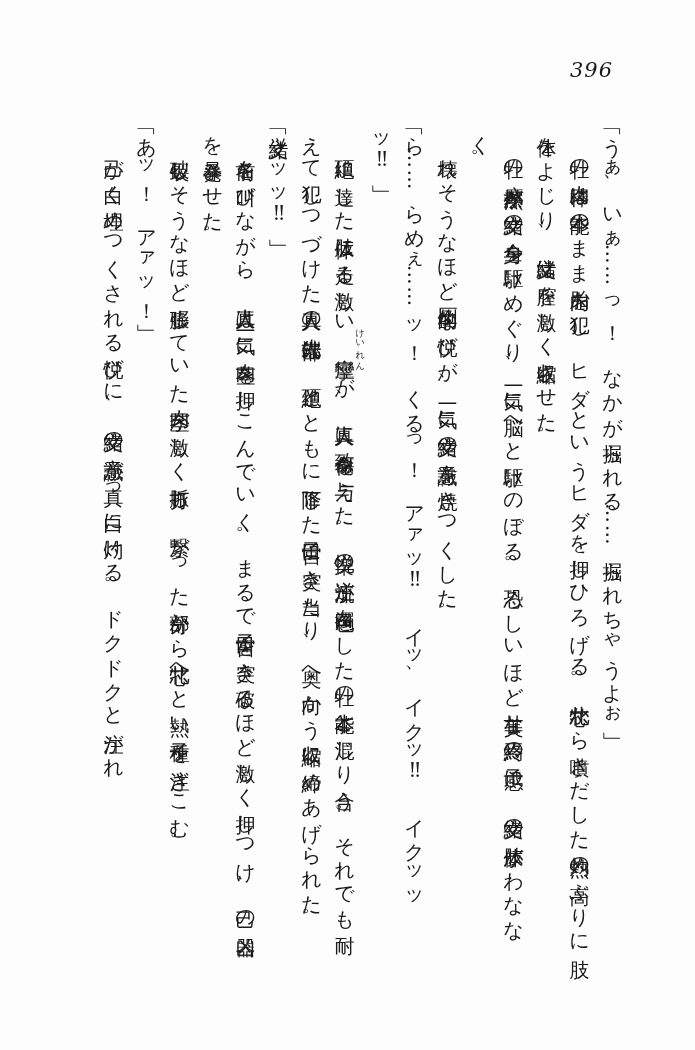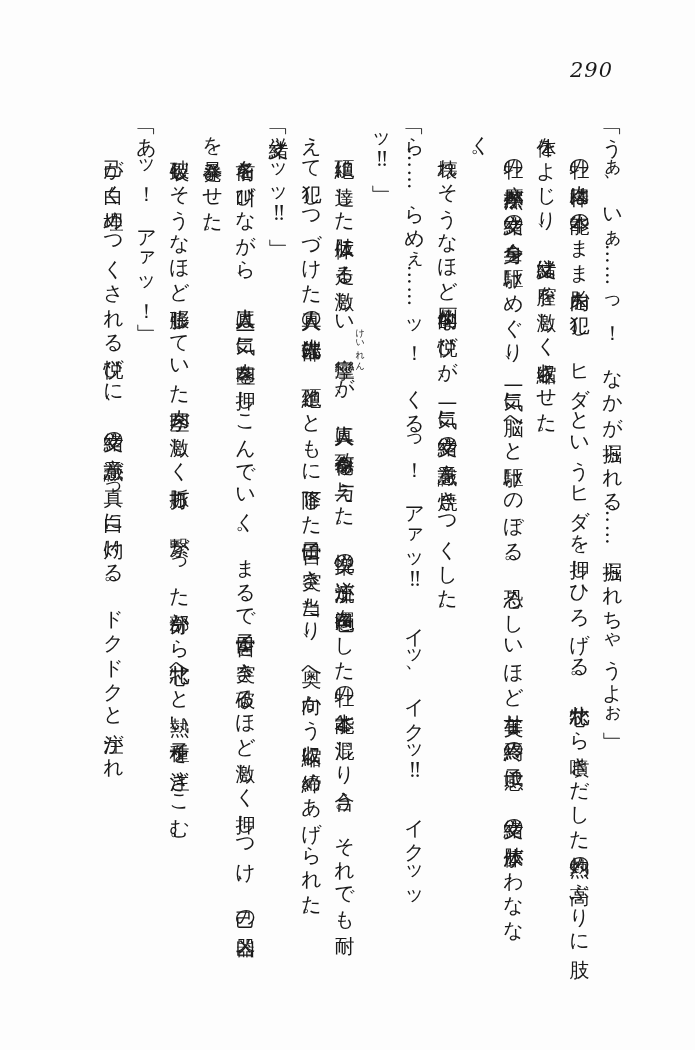--- a/index.html
+++ b/index.html
@@ -52,21 +52,21 @@
   }
   rt {
     font-size: 9px;
     letter-spacing: 1px;
   }
 </style>
 </head>
 <body>
 
 <div class="page">
-  <div class="page-number">290</div>
+  <div class="page-number">396</div>
   <div class="text-block">
       <p>「うぁ、いぁ……っ！　なかが掘られる……掘られちゃうよぉ」</p>
       <p class="indent">牡の肉棒は本能のまま胎内を犯し、ヒダというヒダを押しひろげる。牝芯から噴きだした灼熱の高ぶりに肢体をよじり、文緒は膣を激しく収縮させた。</p>
       <p class="indent">牡の摩擦熱が文緒の全身を駆けめぐり、一気に脳へと駆けのぼる。恐ろしいほど甘美な終焉の予感に、文緒の肢体がわななく。</p>
       <p class="indent">壊れそうなほど圧倒的な悦びが、一気に文緒の意識を焼きつくした。</p>
       <p>「ら……らめぇ……ッ！　くるっ！　アァッ‼　イッ、イクッ‼　イクッッッ‼」</p>
       <p class="indent">絶頂に達した肢体に走る激しい<ruby><span>痙攣</span><rt>けいれん</rt></ruby>が、真人に致命傷を与えた。悦楽の逆流が白濁色をした牡の本能と混じり合う。それでも耐えて犯しつづけた真人の先端部は、絶頂とともに降下した子宮口に突き当たり、奥へ向かう収縮に締めあげられた。</p>
       <p>「文緒ッッッ‼」</p>
       <p class="indent">名前を叫びながら、真人は一気に肉茎を押しこんでいく。まるで子宮口を突き破るほど激しく押しつけ、己の凶器を暴発させた。</p>
       <p class="indent">破裂しそうなほど膨張していた肉茎が激しく脈打ち、繋がった部分から牝芯へと熱い子種を注ぎこむ。</p>

